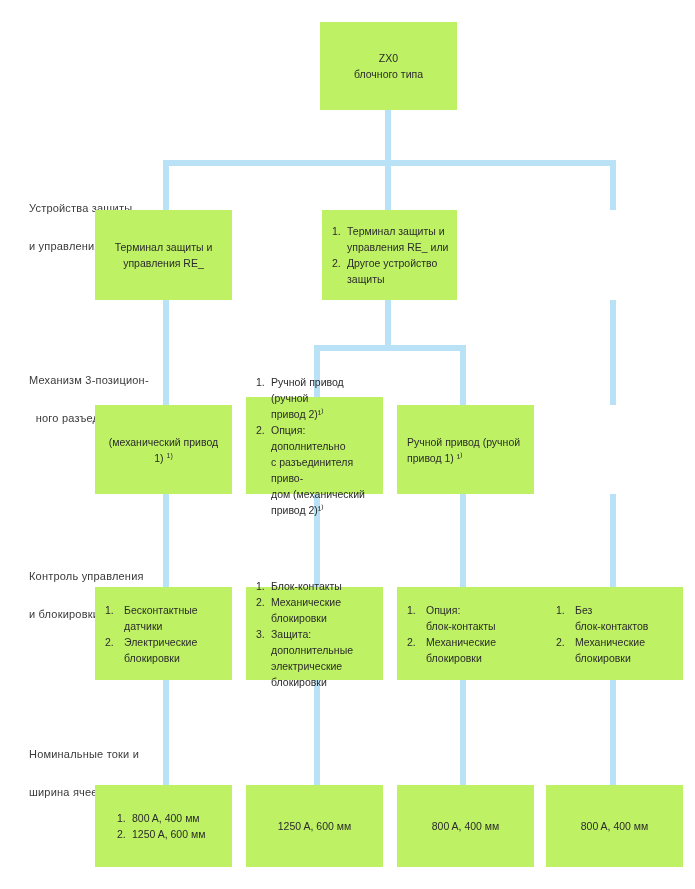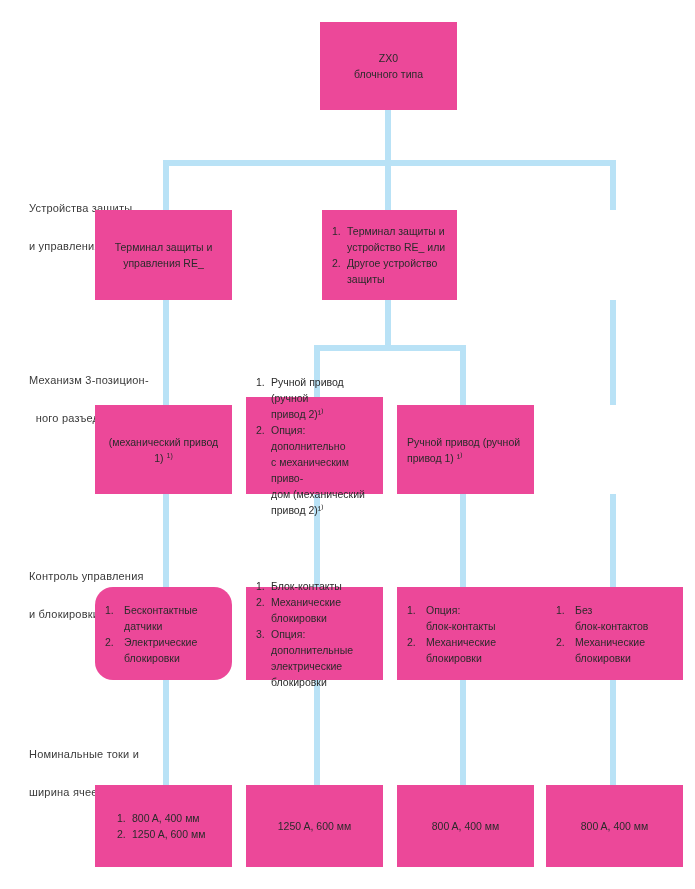--- a/index.html
+++ b/index.html
@@ -22,21 +22,21 @@
 
   
   .conn {
     position: absolute;
     background: #b9e2f6;
   }
 
   
   .node {
     position: absolute;
-    background: #ec4899;
+    background: #bef264;
     box-sizing: border-box;
     color: #2b2b2b;
     font-size: 10.5px;
     line-height: 16px;
     display: flex;
     flex-direction: column;
     justify-content: center;
   }
   .node.center {
     align-items: center;
@@ -157,21 +157,21 @@
     <div class="inner">
       <span class="line">Терминал защиты и</span>
       <span class="line">управления RE_</span>
     </div>
   </div>
 
   <div class="node" style="left:322px; top:210px; width:135px; height:90px;">
     <ol class="nlist">
       <li>
         <span>Терминал защиты и</span><br>
-        <span>устройство RE_ или</span>
+        <span>управления RE_ или</span>
       </li>
       <li>
         <span>Другое устройство</span><br>
         <span>защиты</span>
       </li>
     </ol>
   </div>
 
 
   <div class="node center" style="left:95px; top:405px; width:137px; height:89px;">
@@ -181,36 +181,36 @@
   </div>
 
   <div class="node" style="left:246px; top:397px; width:137px; height:97px;">
     <ol class="nlist">
       <li>
         <span>Ручной привод (ручной</span><br>
         <span>привод 2)¹⁾</span>
       </li>
       <li>
         <span>Опция: дополнительно</span><br>
-        <span>с механическим приво-</span><br>
+        <span>с разъединителя приво-</span><br>
         <span>дом (механический</span><br>
         <span>привод 2)¹⁾</span>
       </li>
     </ol>
   </div>
 
   <div class="node" style="left:397px; top:405px; width:137px; height:89px;">
     <div class="inner" style="padding:0 10px;">
       <span class="line">Ручной привод (ручной</span><br>
       <span class="line">привод 1) ¹⁾</span>
     </div>
   </div>
 
 
-  <div class="node" style="left:95px; top:587px; width:137px; height:93px;border-radius:18px;">
+  <div class="node" style="left:95px; top:587px; width:137px; height:93px;">
     <ol class="nlist wide">
       <li>
         <span>Бесконтактные датчики</span>
       </li>
       <li>
         <span>Электрические</span><br>
         <span>блокировки</span>
       </li>
     </ol>
   </div>
@@ -218,21 +218,21 @@
   <div class="node" style="left:246px; top:587px; width:137px; height:93px;">
     <ol class="nlist">
       <li>
         <span>Блок-контакты</span>
       </li>
       <li>
         <span>Механические</span><br>
         <span>блокировки</span>
       </li>
       <li>
-        <span>Опция: дополнительные</span><br>
+        <span>Защита: дополнительные</span><br>
         <span>электрические блокировки</span>
       </li>
     </ol>
   </div>
 
   <div class="node" style="left:397px; top:587px; width:162px; height:93px;">
     <ol class="nlist wide">
       <li>
         <span>Опция:</span><br>
         <span>блок-контакты</span>

